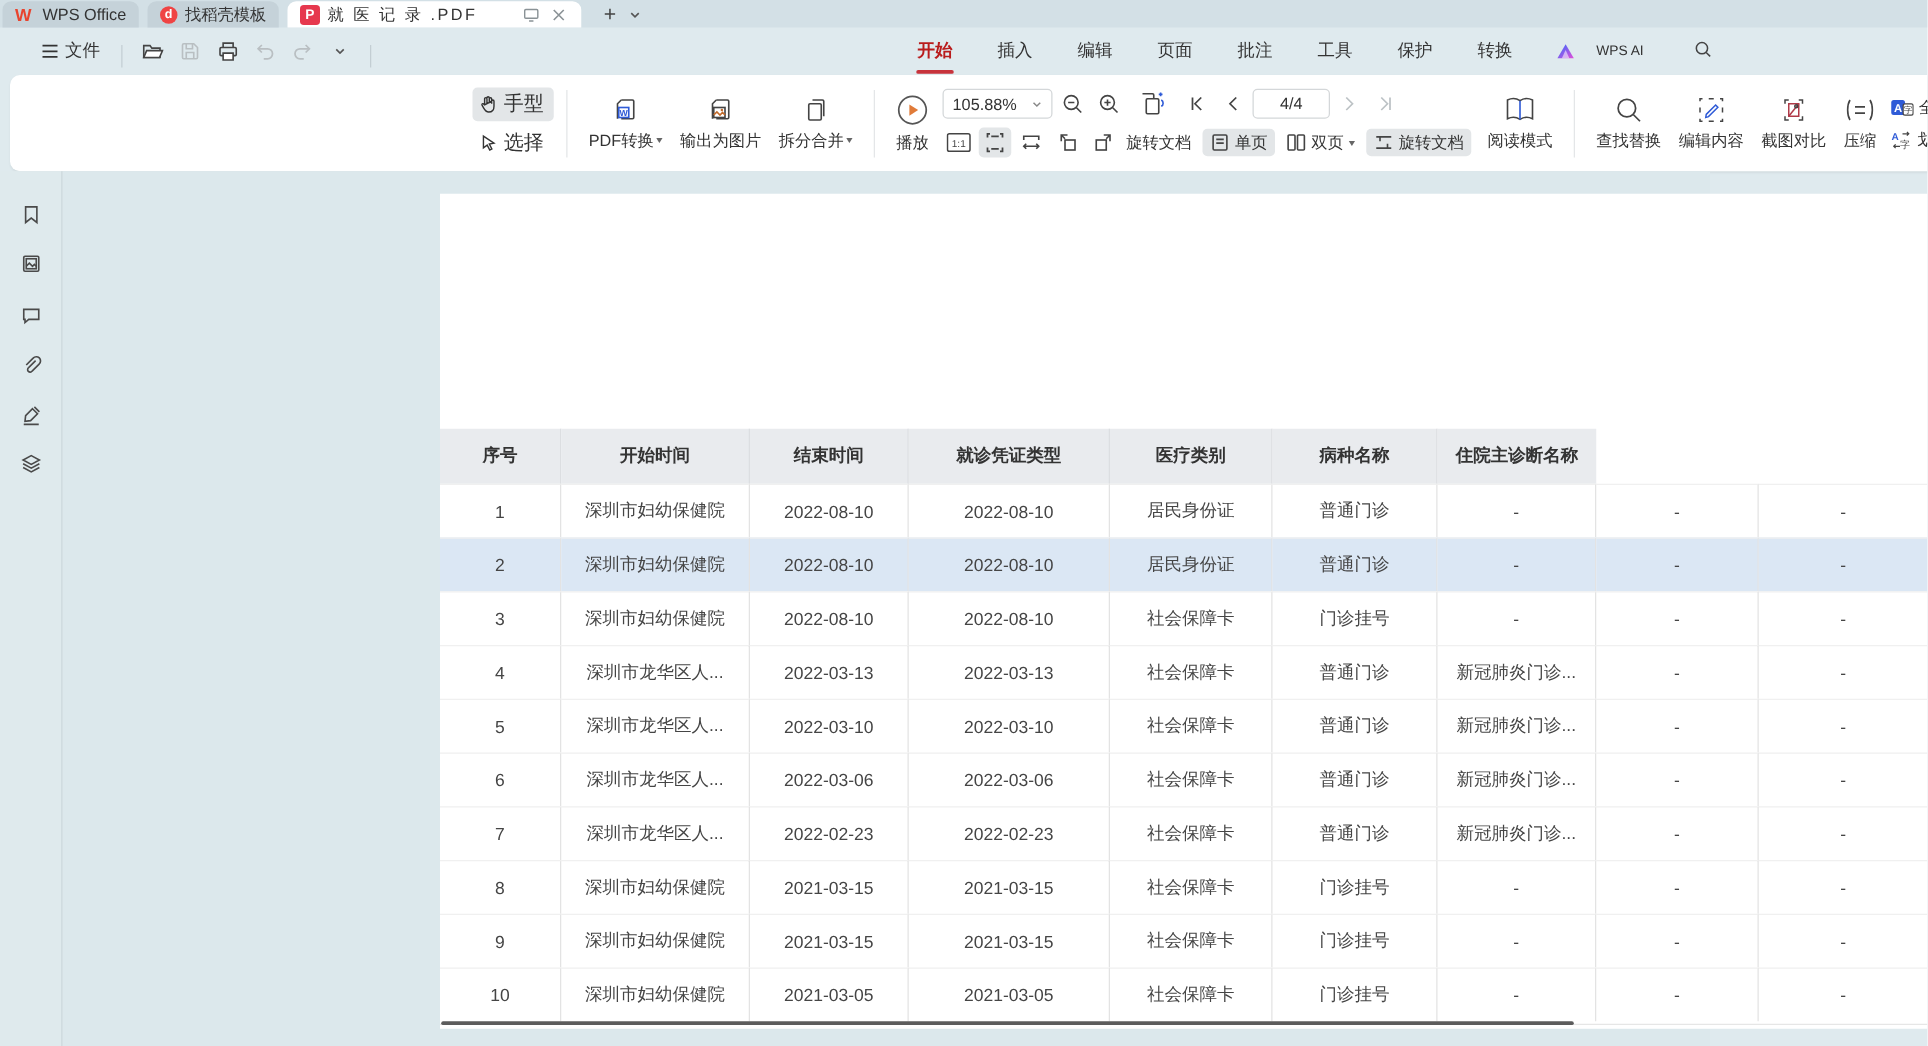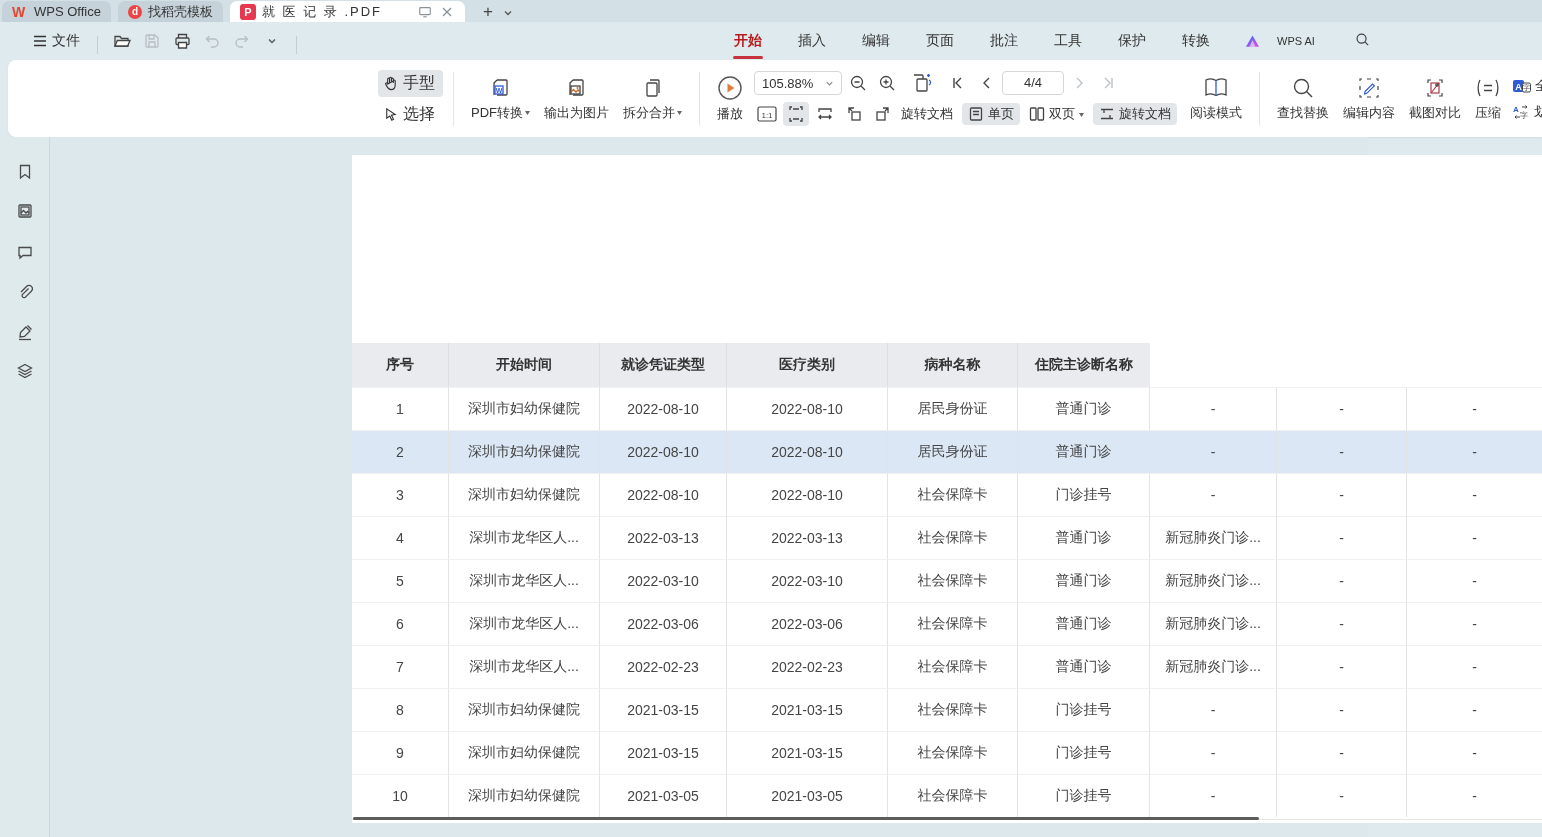--- a/index.html
+++ b/index.html
@@ -472,20 +472,21 @@
           <path d="M2.5 12L9 15.5 15.5 12"></path>
         </svg>
     </div>
   </div>
 
   <div class="page">
     <div class="doc-table">
       <div class="trow thead" id="thead-row" style="grid-template-columns: 97px 151px 127px 161px 130px 132px 127px 130px 135px;">
           <div>序号</div>
           <div>开始时间</div>
+          <div>结束时间</div>
           <div>就诊凭证类型</div>
           <div>医疗类别</div>
           <div>病种名称</div>
           <div>住院主诊断名称</div>
         </div>
       <div class="tbody" id="tbody-rows">
           <div class="trow" style="grid-template-columns: 97px 151px 127px 161px 130px 132px 127px 130px 135px;">
             <div>1</div>
             <div>深圳市妇幼保健院</div>
             <div>2022-08-10</div>

